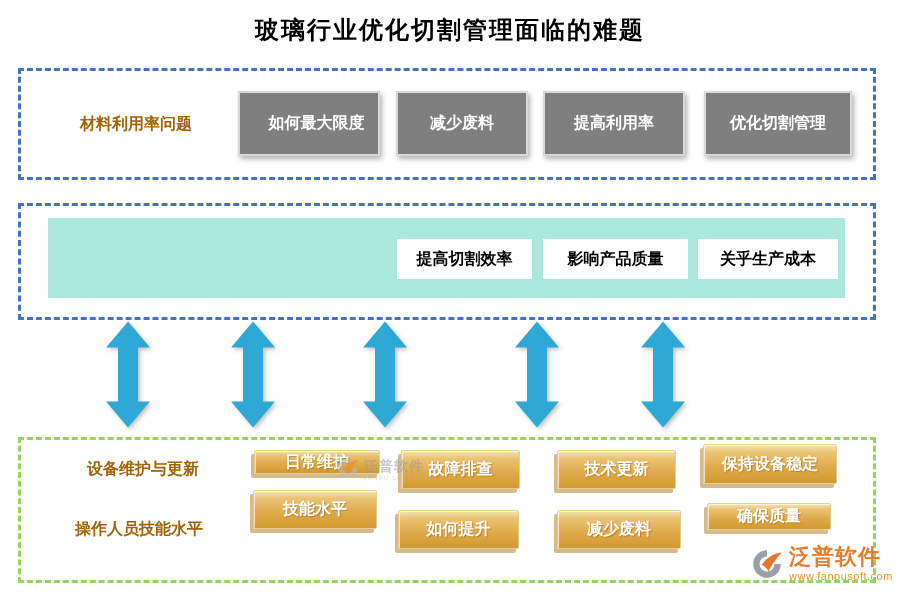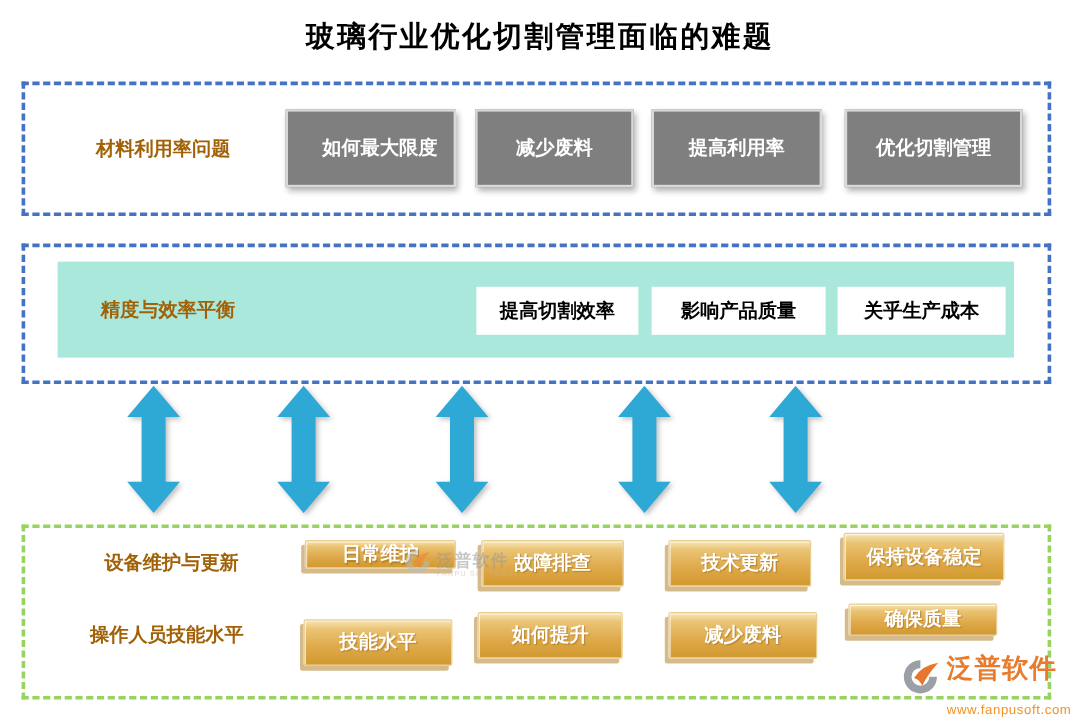--- a/index.html
+++ b/index.html
@@ -41,39 +41,38 @@
   .watermark-mid{position:absolute;left:336px;top:456px;display:flex;gap:4px;
     align-items:center;opacity:.55;}
   .watermark-mid .wm-text{display:flex;flex-direction:column;line-height:1;}
   .wm-brand{font-size:14px;font-weight:700;color:#9b9b9b;letter-spacing:1px;}
   .wm-en{font-size:6px;color:#c9b79a;letter-spacing:1px;margin-top:2px;}
 
   .footer-logo{position:absolute;left:750px;top:546px;display:flex;gap:5px;
     align-items:flex-start;background:transparent;}
   .logo-text{display:flex;flex-direction:column;line-height:1;}
   .logo-brand{font-size:22px;font-weight:700;color:#e77c2e;letter-spacing:1px;}
-  .logo-url{font-size:11px;color:#f29324;margin-top:19px;letter-spacing:.5px;}
+  .logo-url{font-size:11px;color:#f29324;margin-top:3px;letter-spacing:.5px;}
 </style>
 </head>
 <body>
 
 <div class="canvas">
 
   <div class="page-title">玻璃行业优化切割管理面临的难题</div>
 
   <div class="dashed-box dashed-blue box-material"></div>
   <div class="row-label" style="left:62px;top:114px;width:148px;">材料利用率问题</div>
   <div class="chip chip-gray" style="left:238px;top:91px;width:142px;height:65px;padding-left:15px;">如何最大限度</div>
   <div class="chip chip-gray" style="left:396px;top:91px;width:132px;height:65px;">减少废料</div>
   <div class="chip chip-gray" style="left:543px;top:91px;width:142px;height:65px;">提高利用率</div>
   <div class="chip chip-gray" style="left:704px;top:91px;width:148px;height:65px;">优化切割管理</div>
 
   <div class="dashed-box dashed-blue box-precision"></div>
   <div class="teal-panel"></div>
-  <div class="row-label" style="left:65px;top:248px;width:150px;">精度与效率平衡</div>
   <div class="chip chip-white" style="left:397px;top:239px;width:135px;height:40px;">提高切割效率</div>
   <div class="chip chip-white" style="left:543px;top:239px;width:145px;height:40px;font-family:Liberation Serif, serif;">影响产品质量</div>
   <div class="chip chip-white" style="left:698px;top:239px;width:140px;height:40px;">关乎生产成本</div>
 
   <div class="arrow" style="left:105px;">
     <svg viewBox="0 0 46 106">
         <path fill="#2ea9d6" d="M23 0 L45 26 L33 26 L33 80 L45 80 L23 106 L1 80 L13 80 L13 26 L1 26 Z"></path>
       </svg>
   </div>
   <div class="arrow" style="left:230px;">
@@ -99,21 +98,21 @@
 
   <div class="dashed-box dashed-green box-bottom"></div>
 
   <div class="row-label" style="left:63px;top:459px;width:160px;">设备维护与更新</div>
   <div class="chip chip-gold" style="left:254px;top:450px;width:126px;height:24px;">日常维护</div>
   <div class="chip chip-gold" style="left:401px;top:450px;width:119px;height:39px;">故障排查</div>
   <div class="chip chip-gold" style="left:557px;top:450px;width:119px;height:39px;">技术更新</div>
   <div class="chip chip-gold" style="left:703px;top:444px;width:134px;height:40px;">保持设备稳定</div>
 
   <div class="row-label" style="left:50px;top:519px;width:178px;">操作人员技能水平</div>
-  <div class="chip chip-gold" style="left:253px;top:516px;width:124px;height:39px;">技能水平</div>
+  <div class="chip chip-gold" style="left:253px;top:490px;width:124px;height:39px;">技能水平</div>
   <div class="chip chip-gold" style="left:398px;top:510px;width:121px;height:39px;">如何提升</div>
   <div class="chip chip-gold" style="left:557px;top:510px;width:124px;height:39px;">减少废料</div>
   <div class="chip chip-gold" style="left:707px;top:503px;width:124px;height:27px;">确保质量</div>
 
   <div class="watermark-mid">
     <span>
       <svg width="24" height="24" viewBox="0 0 32 32">
         <path fill="#b8bcc0" d="M16 3a13 13 0 1 0 13 13h-6a7 7 0 1 1-7-7z"></path>
         <path fill="#ef8532" d="M11 17q6-10 19-12-9 10-12.5 18-2.5-5-6.5-6z"></path>
       </svg>

